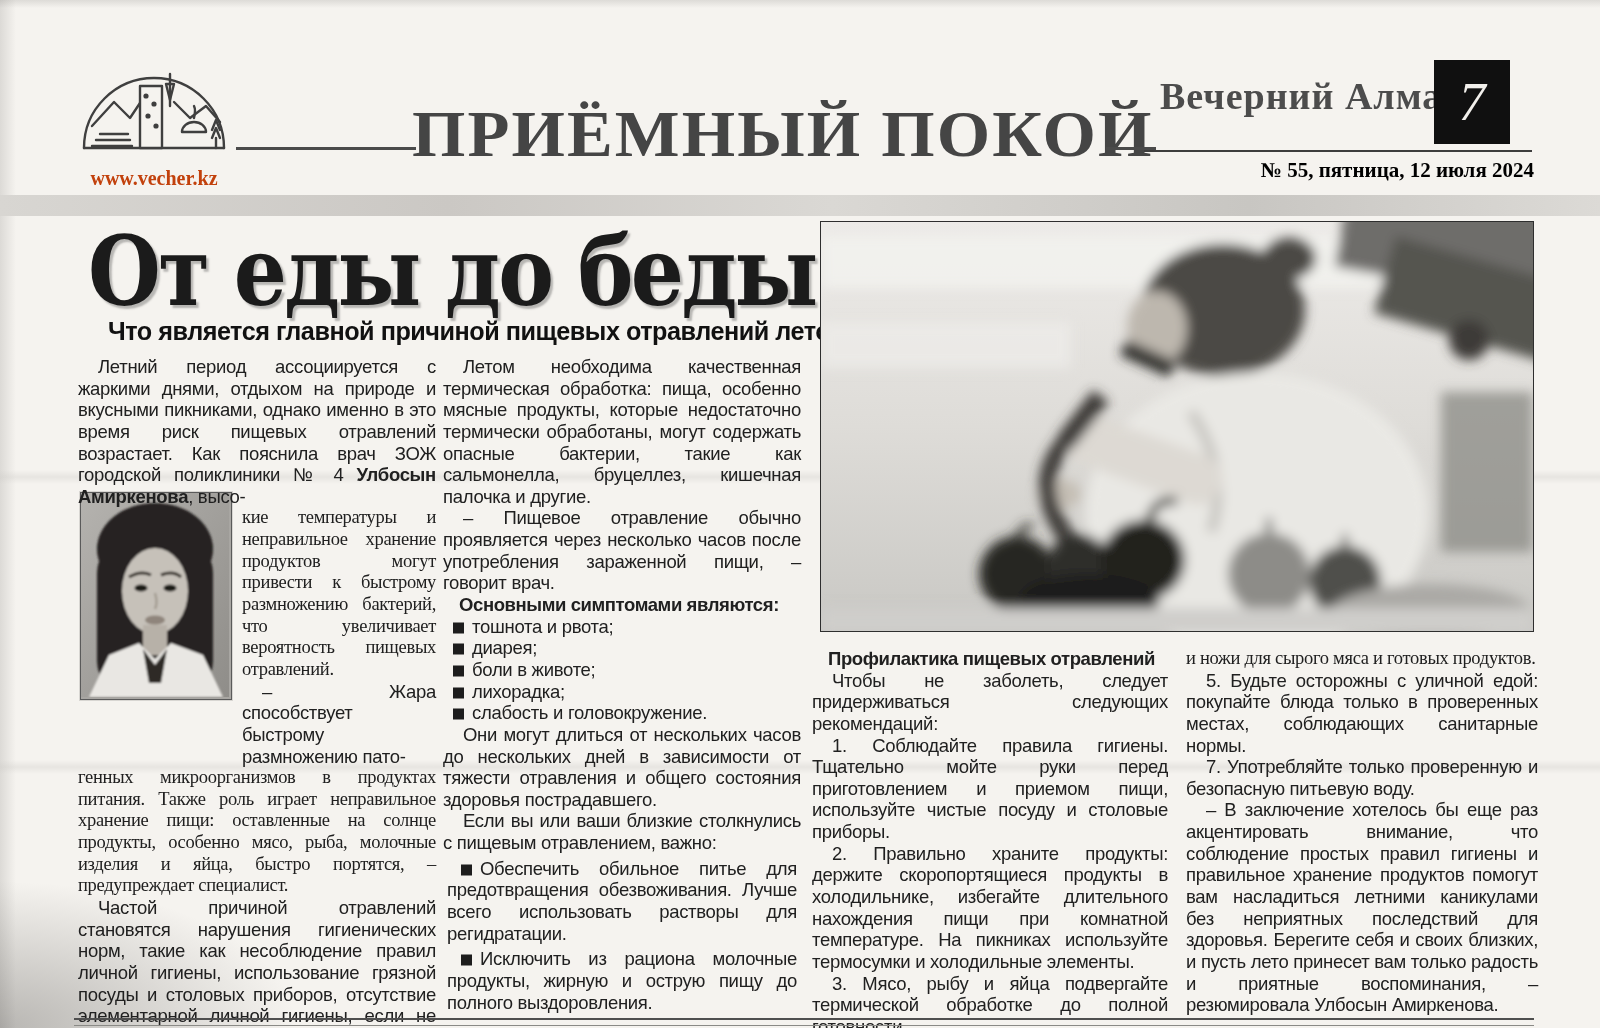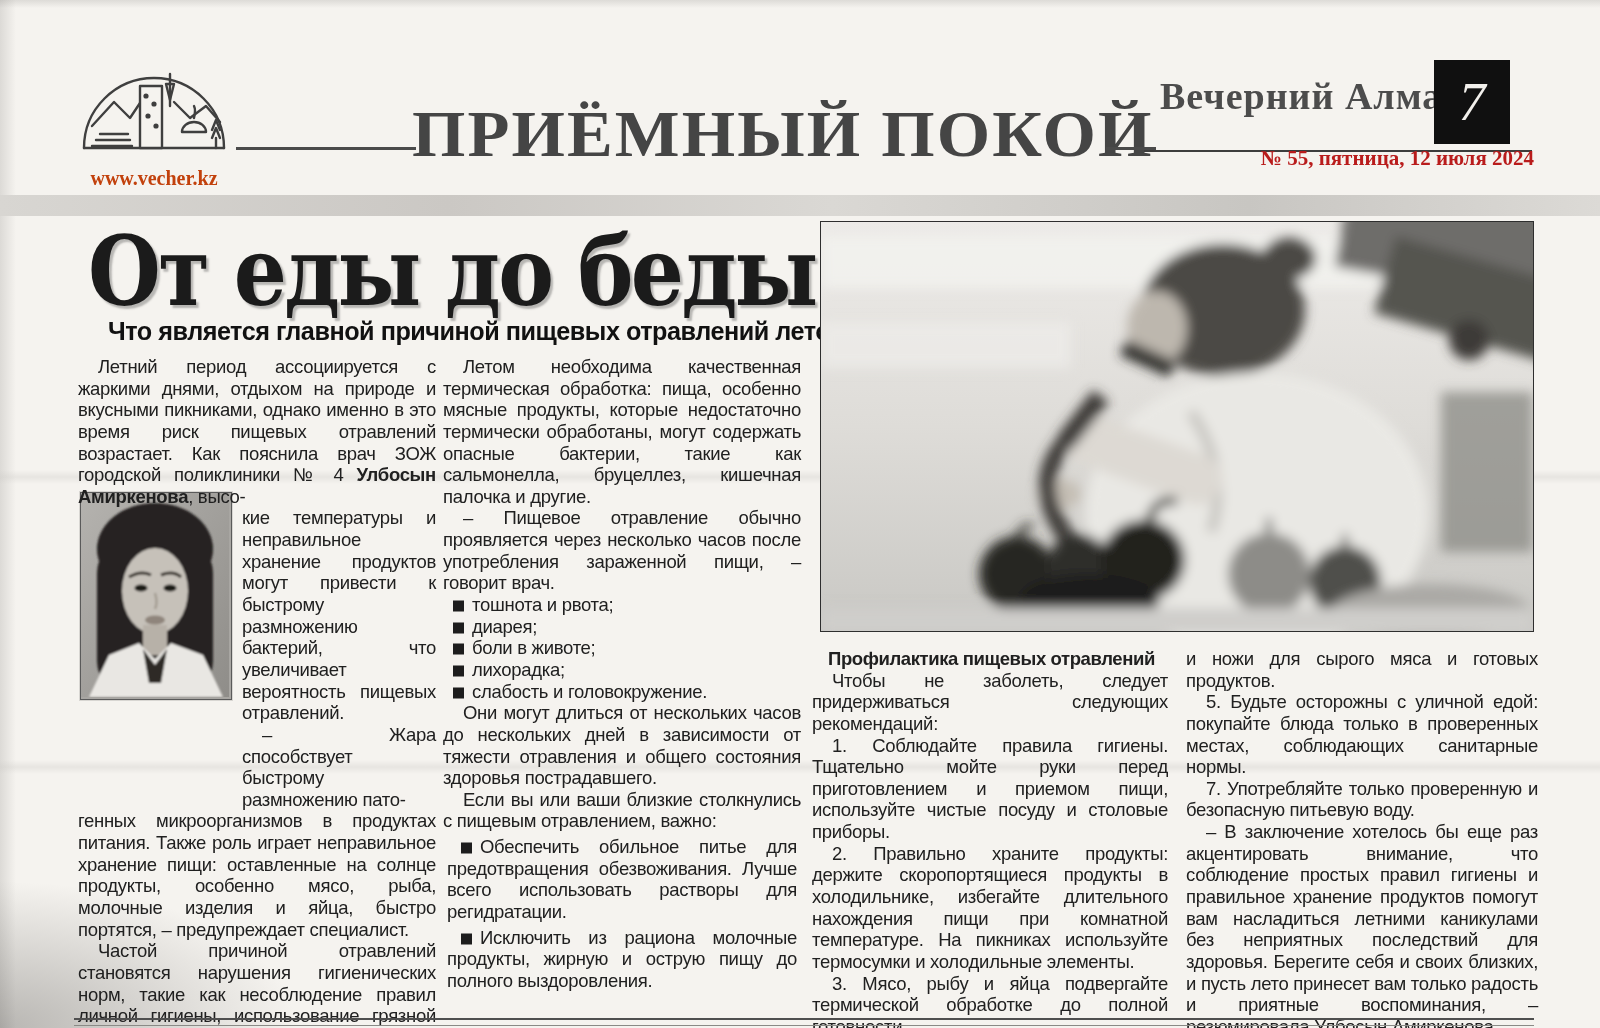--- a/index.html
+++ b/index.html
@@ -22,22 +22,22 @@
     font-family:"Liberation Serif",serif;font-weight:700;font-size:20px;color:#c2410c;}
   .section-title{position:absolute;left:412px;top:96px;white-space:nowrap;
     font-family:"Liberation Serif",serif;font-weight:700;font-size:66px;letter-spacing:2px;color:#454545;
     transform:scaleX(1.04);transform-origin:left top;}
   .rule{position:absolute;background:#4a4a4a;}
   .paper-name{position:absolute;left:1160px;top:74px;white-space:nowrap;
     font-family:"Liberation Serif",serif;font-weight:700;font-size:38px;letter-spacing:1px;color:#4c4c4c;}
   .page-box{position:absolute;left:1434px;top:60px;width:76px;height:84px;background:#101010;
     display:flex;align-items:center;justify-content:center;}
   .page-box span{font-family:"Liberation Serif",serif;font-style:italic;font-size:54px;color:#f2f0ec;}
-  .issue-info{position:absolute;left:1144px;top:146px;width:390px;text-align:right;
-    font-family:"Liberation Serif",serif;font-weight:700;font-size:21px;color:#b91c1c;}
+  .issue-info{position:absolute;left:1144px;top:158px;width:390px;text-align:right;
+    font-family:"Liberation Serif",serif;font-weight:700;font-size:21px;color:#000000;}
 
   
   .headline{position:absolute;left:88px;top:216px;white-space:nowrap;
     font-family:"DejaVu Serif",serif;font-weight:700;font-size:95px;letter-spacing:-3px;color:#1b1b1b;
     transform:scaleX(0.88);transform-origin:left top;
     text-shadow:3px 3px 2px rgba(70,70,70,.35);}
   .subhead{position:absolute;left:108px;top:316px;white-space:nowrap;
     font-weight:700;font-size:26px;color:#111;letter-spacing:-0.5px;
     transform:scaleX(0.97);transform-origin:left top;}
 
@@ -48,21 +48,21 @@
     border:1px solid #5a5a5a;background:#a8a6a2;overflow:hidden;box-shadow:0 0 0 1px #d8d6d2;}
 
   
   .col{position:absolute;font-size:18.5px;line-height:1.17;text-align:justify;
     letter-spacing:-0.3px;color:#202020;}
   .col-1{left:78px;top:356px;width:358px;}
   .col-2{left:443px;top:356px;width:358px;}
   .col-3{left:812px;top:648px;width:356px;}
   .col-4{left:1186px;top:648px;width:352px;}
   .para{margin:0;text-indent:20px;}
-  .para.noindent{text-indent:0;}
+  .para.noindent{text-indent:0;font-family:Liberation Serif, serif;}
   .beside-photo{margin-left:164px;}
   .col b{font-weight:700;}
   .sec-heading{margin:0;font-weight:700;text-indent:16px;letter-spacing:-0.4px;}
   .sq{display:inline-block;width:11px;height:11px;background:#1d1d1d;margin-right:8px;transform:translateY(0.5px);}
   .symptom{text-indent:10px;}
   .bullet-para{margin:4px;text-indent:14px;}
 
   .bottom-rule{position:absolute;left:74px;top:1018px;width:1460px;height:5px;
     border-top:2px solid #4f4f4f;border-bottom:1px solid #8a8a86;}
 </style>
@@ -202,20 +202,21 @@
       <p class="para noindent">кие температуры и неправильное хранение продуктов могут привести к быстрому размножению бактерий, что увеличивает вероятность пищевых отравлений.</p>
       <p class="para">– Жара способствует быстрому размножению пато-</p>
     </div>
     <p class="para noindent">генных микроорганизмов в продуктах питания. Также роль играет неправильное хранение пищи: оставленные на солнце продукты, особенно мясо, рыба, молочные изделия и яйца, быстро портятся, – предупреждает специалист.</p>
     <p class="para">Частой причиной отравлений становятся нарушения гигиенических норм, такие как несоблюдение правил личной гигиены, использование грязной посуды и столовых приборов, отсутствие элементарной личной гигиены, если не мыть руки с мылом перед едой, или недостаточно тщательно помыть овощи и фрукты перед употреблением.</p>
   </div>
 
   <div class="col col-2">
     <p class="para">Летом необходима качественная термическая обработка: пища, особенно мясные продукты, которые недостаточно термически обработаны, могут содержать опасные бактерии, такие как сальмонелла, бруцеллез, кишечная палочка и другие.</p>
     <p class="para">– Пищевое отравление обычно проявляется через несколько часов после употребления зараженной пищи, – говорит врач.</p>
+    <p class="sec-heading">Основными симптомами являются:</p>
     <div class="symptom"><span class="sq"></span><span>тошнота и рвота;</span></div>
     <div class="symptom"><span class="sq"></span><span>диарея;</span></div>
     <div class="symptom"><span class="sq"></span><span>боли в животе;</span></div>
     <div class="symptom"><span class="sq"></span><span>лихорадка;</span></div>
     <div class="symptom"><span class="sq"></span><span>слабость и головокружение.</span></div>
     <p class="para">Они могут длиться от нескольких часов до нескольких дней в зависимости от тяжести отравления и общего состояния здоровья пострадавшего.</p>
     <p class="para">Если вы или ваши близкие столкнулись с пищевым отравлением, важно:</p>
     <p class="bullet-para"><span class="sq"></span><span>Обеспечить обильное питье для предотвращения обезвоживания. Лучше всего использовать растворы для регидратации.</span></p>
     <p class="bullet-para"><span class="sq"></span><span>Исключить из рациона молочные продукты, жирную и острую пищу до полного выздоровления.</span></p>
 

